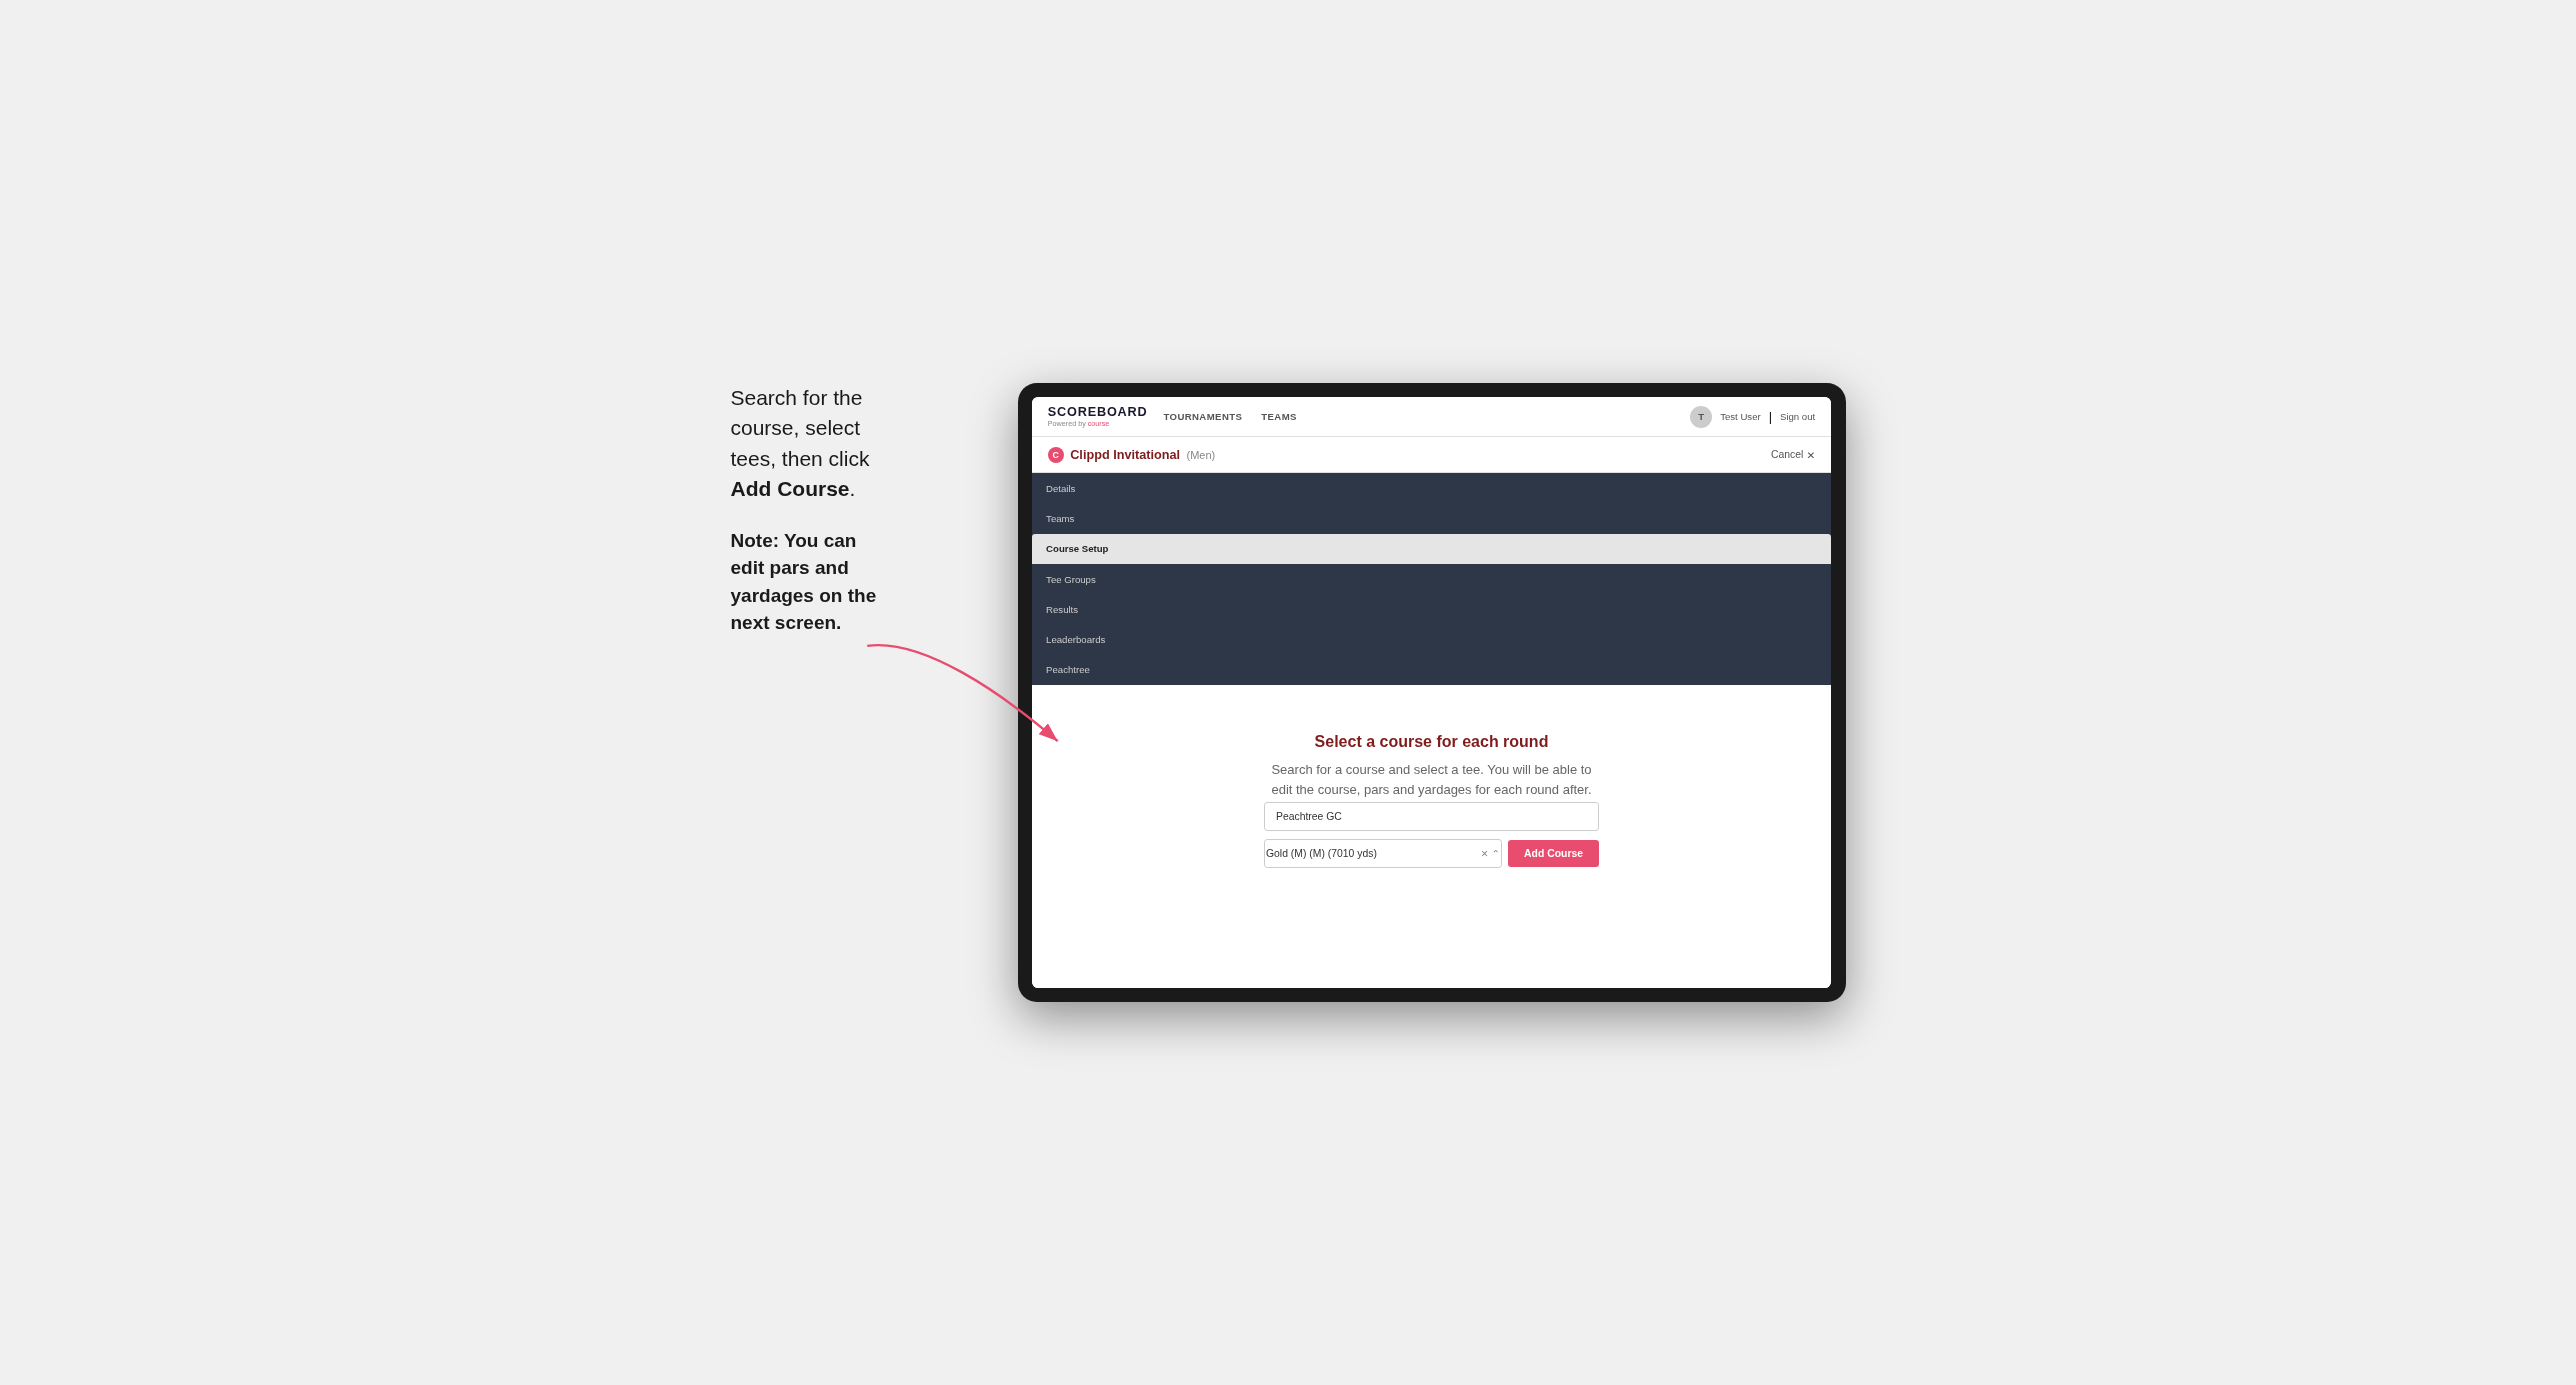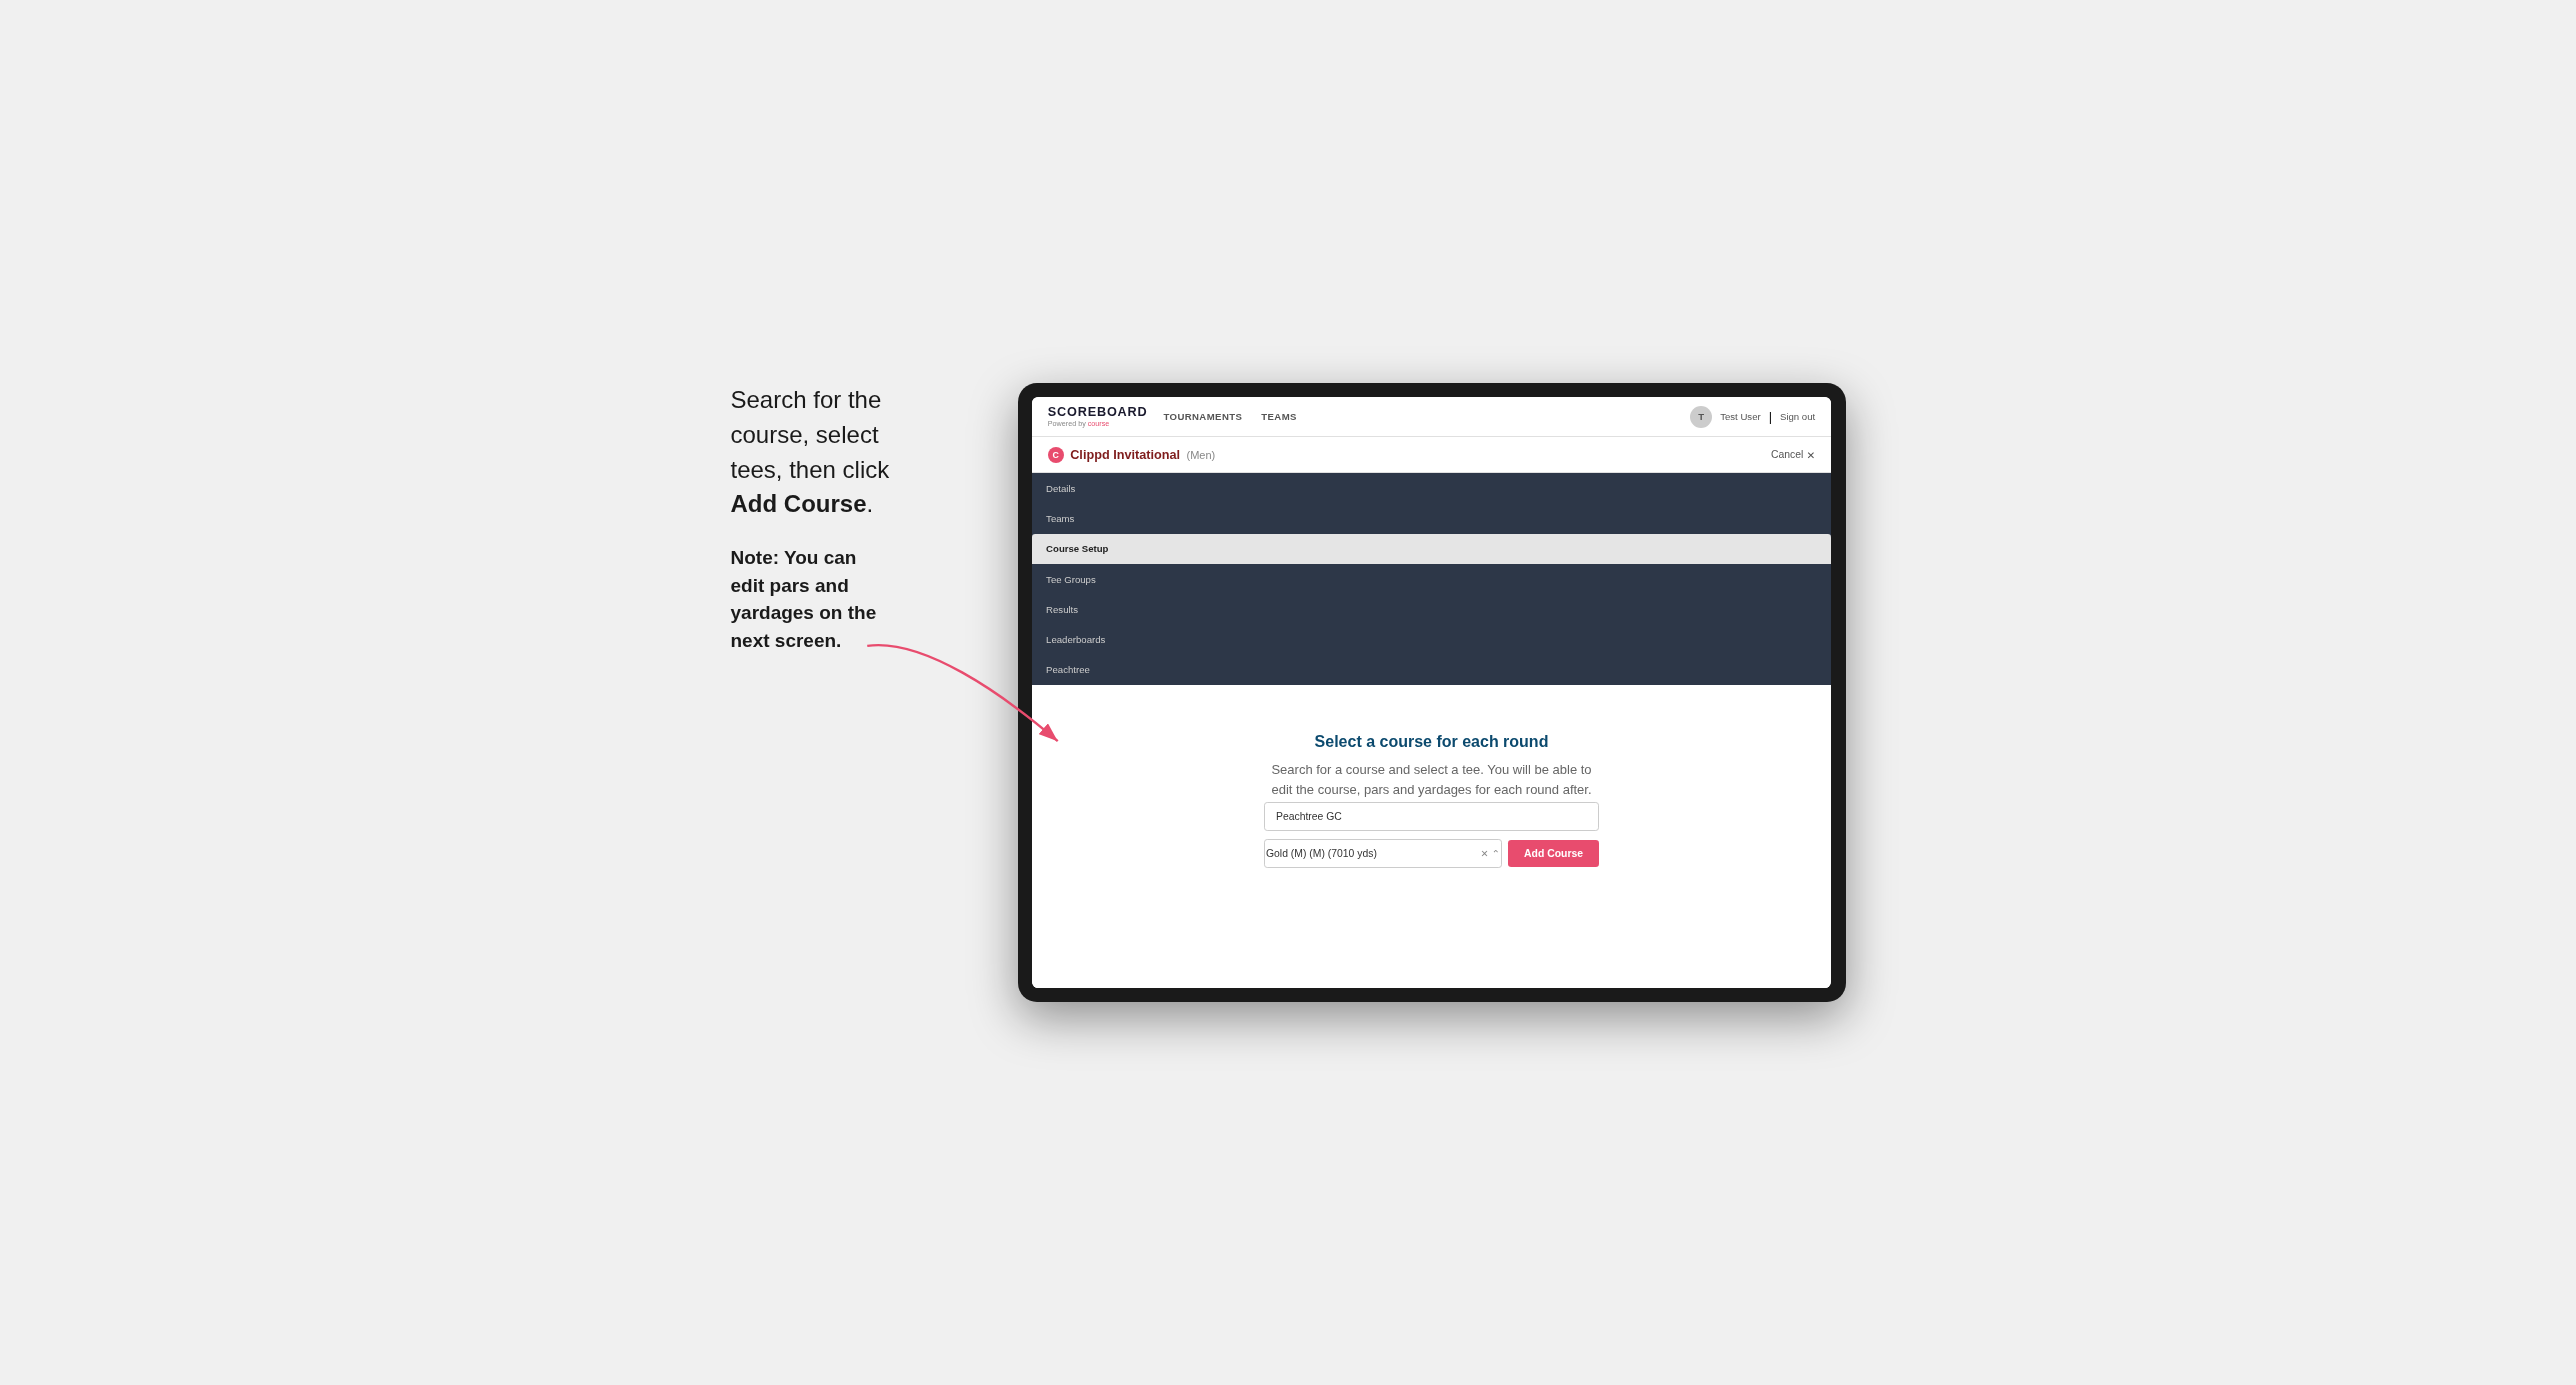--- a/index.html
+++ b/index.html
@@ -204,21 +204,21 @@
     }
 
     .course-setup-panel {
       text-align: center;
       width: 335px;
     }
 
     .panel-title {
       font-size: 16px;
       font-weight: 700;
-      color: #0c4a6e;
+      color: #7f1d1d;
       margin-bottom: 9.6px;
     }
 
     .panel-desc {
       font-size: 13px;
       color: #666;
       line-height: 1.5;
       margin-bottom: 3px;
     }
 
@@ -274,21 +274,21 @@
       cursor: pointer;
       white-space: nowrap;
     }
 
     
     .annotation-block {
       flex: 0 0 239px;
     }
 
     .annotation-block .main-instruction {
-      font-size: 24px;
+      font-size: 21px;
       color: #1a1a1a;
       line-height: 1.45;
       margin-bottom: 22px;
     }
 
     .annotation-block .note-body {
       font-size: 19px;
       color: #1a1a1a;
       line-height: 1.45;
       font-weight: 700;

